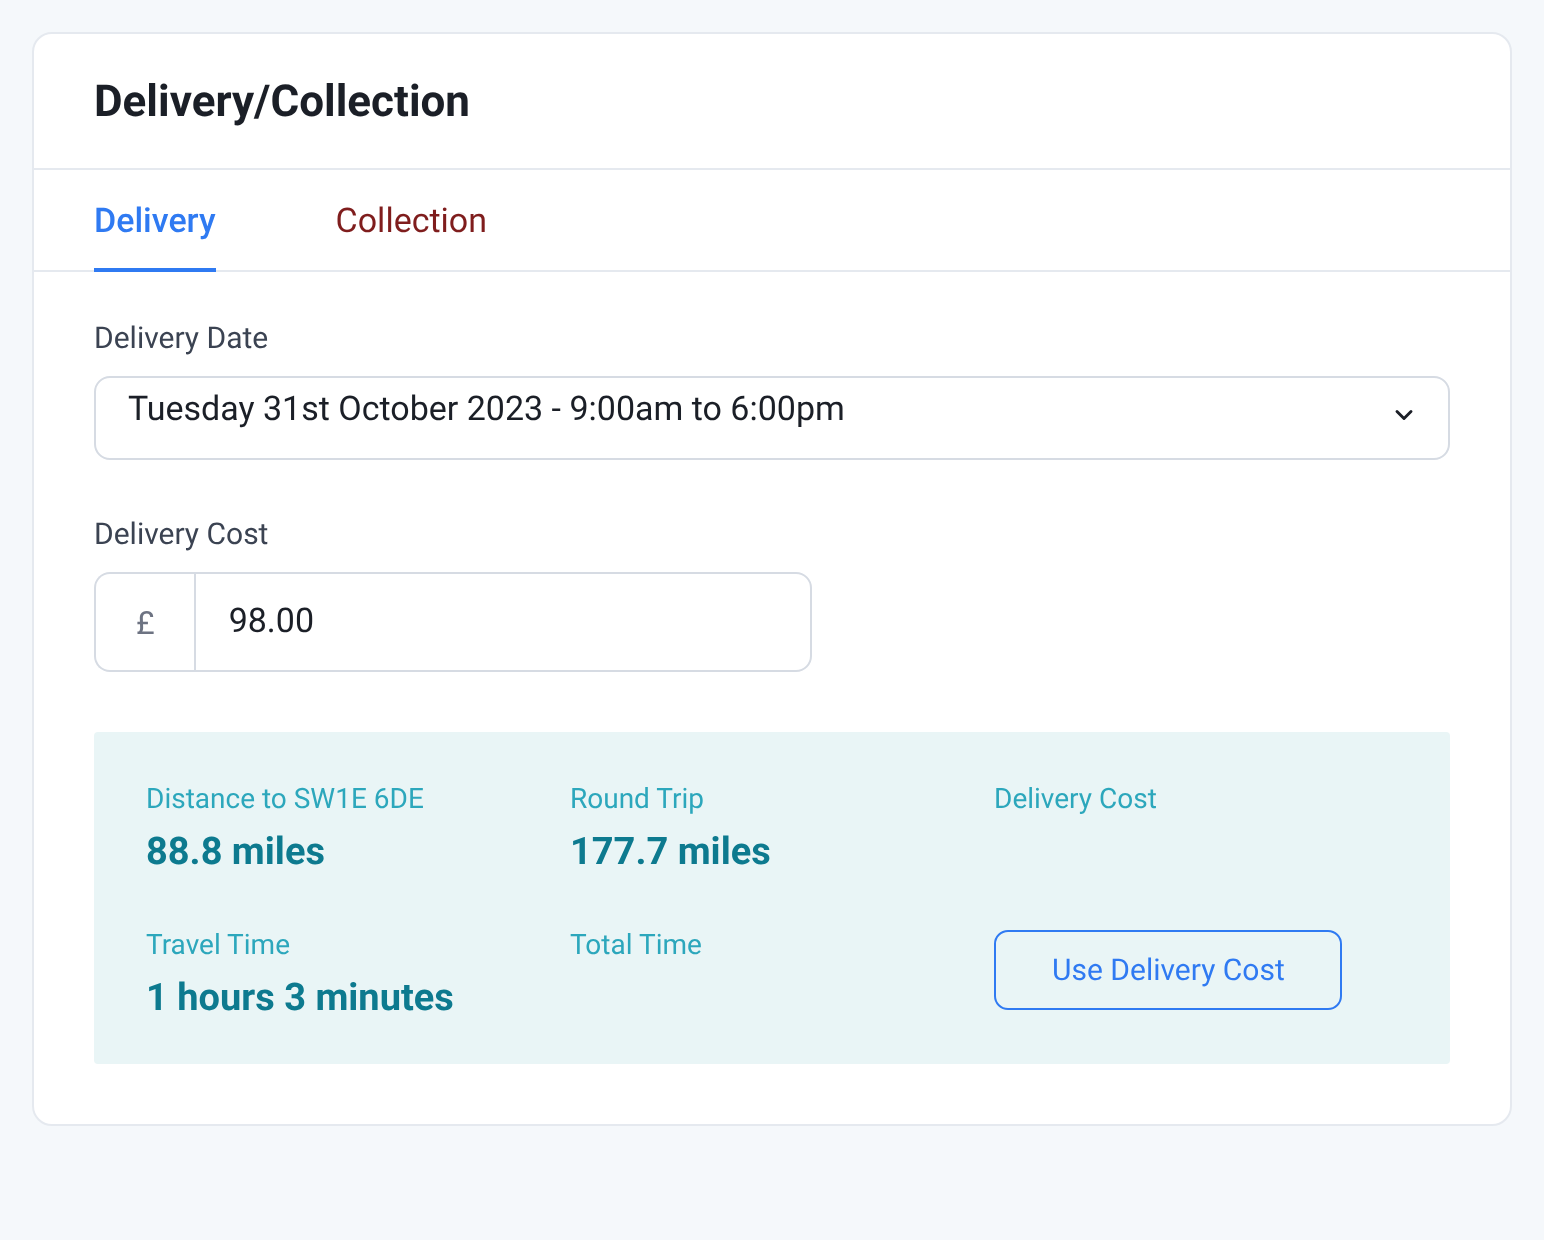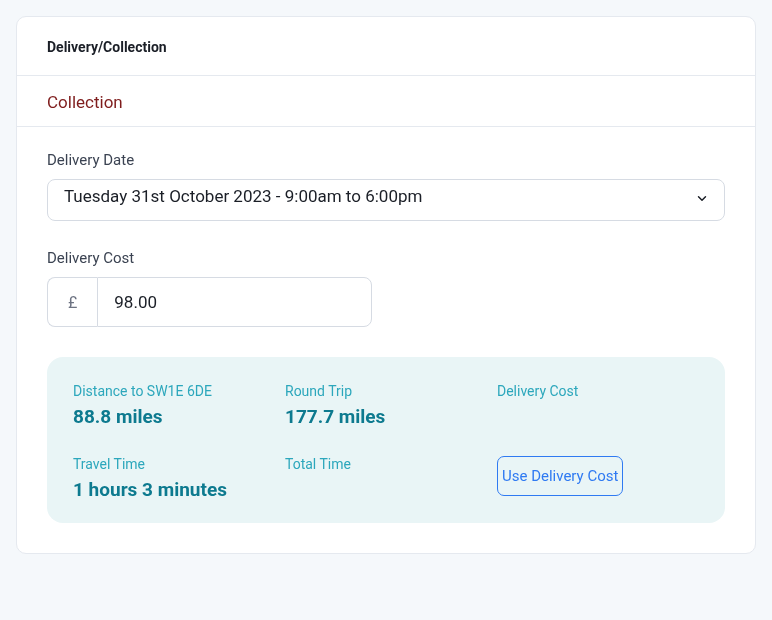--- a/index.html
+++ b/index.html
@@ -17,21 +17,21 @@
     .card {
       background: #fff;
       border: 1px solid #e5e9ef;
       border-radius: 10px;
       overflow: hidden;
     }
     .card-header {
       padding: 22px 30px 20px 30px;
     }
     .card-title {
-      font-size: 14px;
+      font-size: 22px;
       font-weight: 700;
       color: #1b1f27;
     }
     .tabs {
       display: flex;
       gap: 60px;
       padding: 0 30px;
       border-top: 1px solid #e5e9ef;
       border-bottom: 1px solid #e5e9ef;
     }
@@ -98,27 +98,27 @@
       background: #fff;
       display: flex;
       align-items: center;
     }
     .cost-input {
       border: 1px solid #d6dbe3;
       border-radius: 0 8px 8px 0;
       padding: 14px 16px;
       font-size: 17px;
       color: #1b1f27;
-      width: 275px;
+      width: 309px;
       outline: none;
       font-family: inherit;
     }
     .summary {
       background: #e9f5f6;
-      border-radius: 16px;
+      border-radius: 2px;
       padding: 26px 26px 22px 26px;
       display: grid;
       grid-template-columns: 1fr 1fr 1fr;
       row-gap: 28px;
       column-gap: 10px;
       align-items: start;
     }
     .summary-label {
       font-size: 14px;
       color: #2ca7bc;
@@ -126,21 +126,21 @@
     }
     .summary-value {
       font-size: 19px;
       font-weight: 700;
       color: #0d7a8f;
     }
     .btn-outline {
       border: 1px solid #2f7af2;
       color: #2f7af2;
       background: transparent;
-      padding: 10px 4px;
+      padding: 10px 28px;
       font-size: 15px;
       border-radius: 7px;
       cursor: pointer;
       font-family: inherit;
       align-self: start;
       justify-self: start;
     }
     .summary-col3-row2 {
       display: flex;
       align-items: center;
@@ -148,20 +148,21 @@
   </style>
 </head>
 <body>
 
 <div class="card">
   <div class="card-header">
     <h1 class="card-title">Delivery/Collection</h1>
   </div>
 
   <div class="tabs">
+    <div class="tab active">Delivery</div>
     <div class="tab">Collection</div>
   </div>
 
   <div class="card-body">
 
     <div class="field-label">Delivery Date</div>
     <div class="select-wrap">
       <div class="select">Tuesday 31st October 2023 - 9:00am to 6:00pm</div>
       <span class="chevron-down">
         <svg width="14" height="14" viewBox="0 0 24 24" fill="none" stroke="#1b1f27" stroke-width="2.5" stroke-linecap="round" stroke-linejoin="round">

